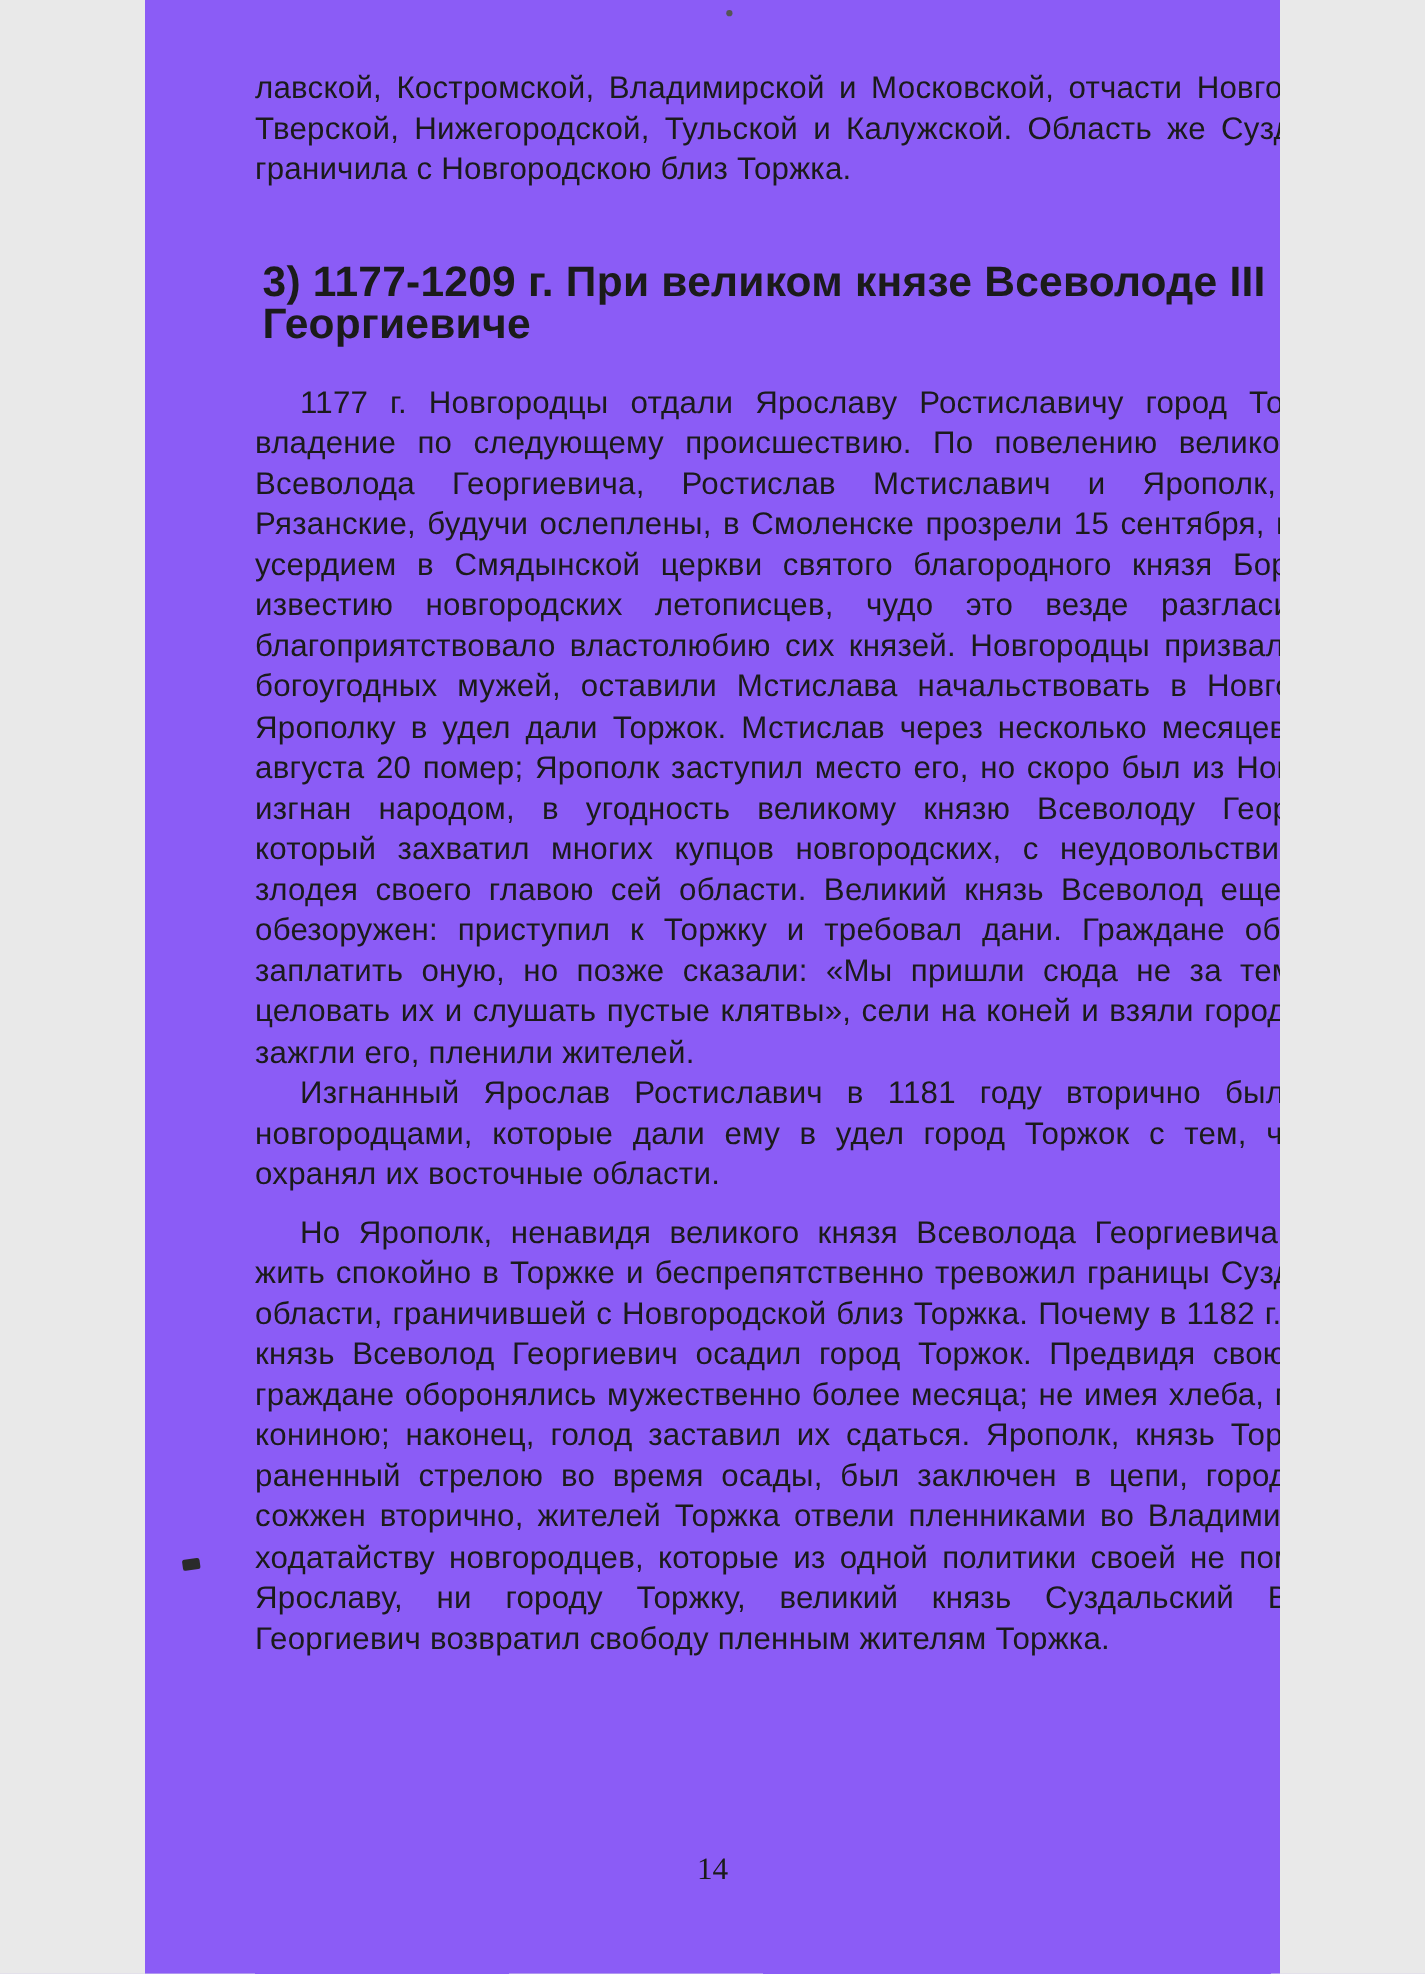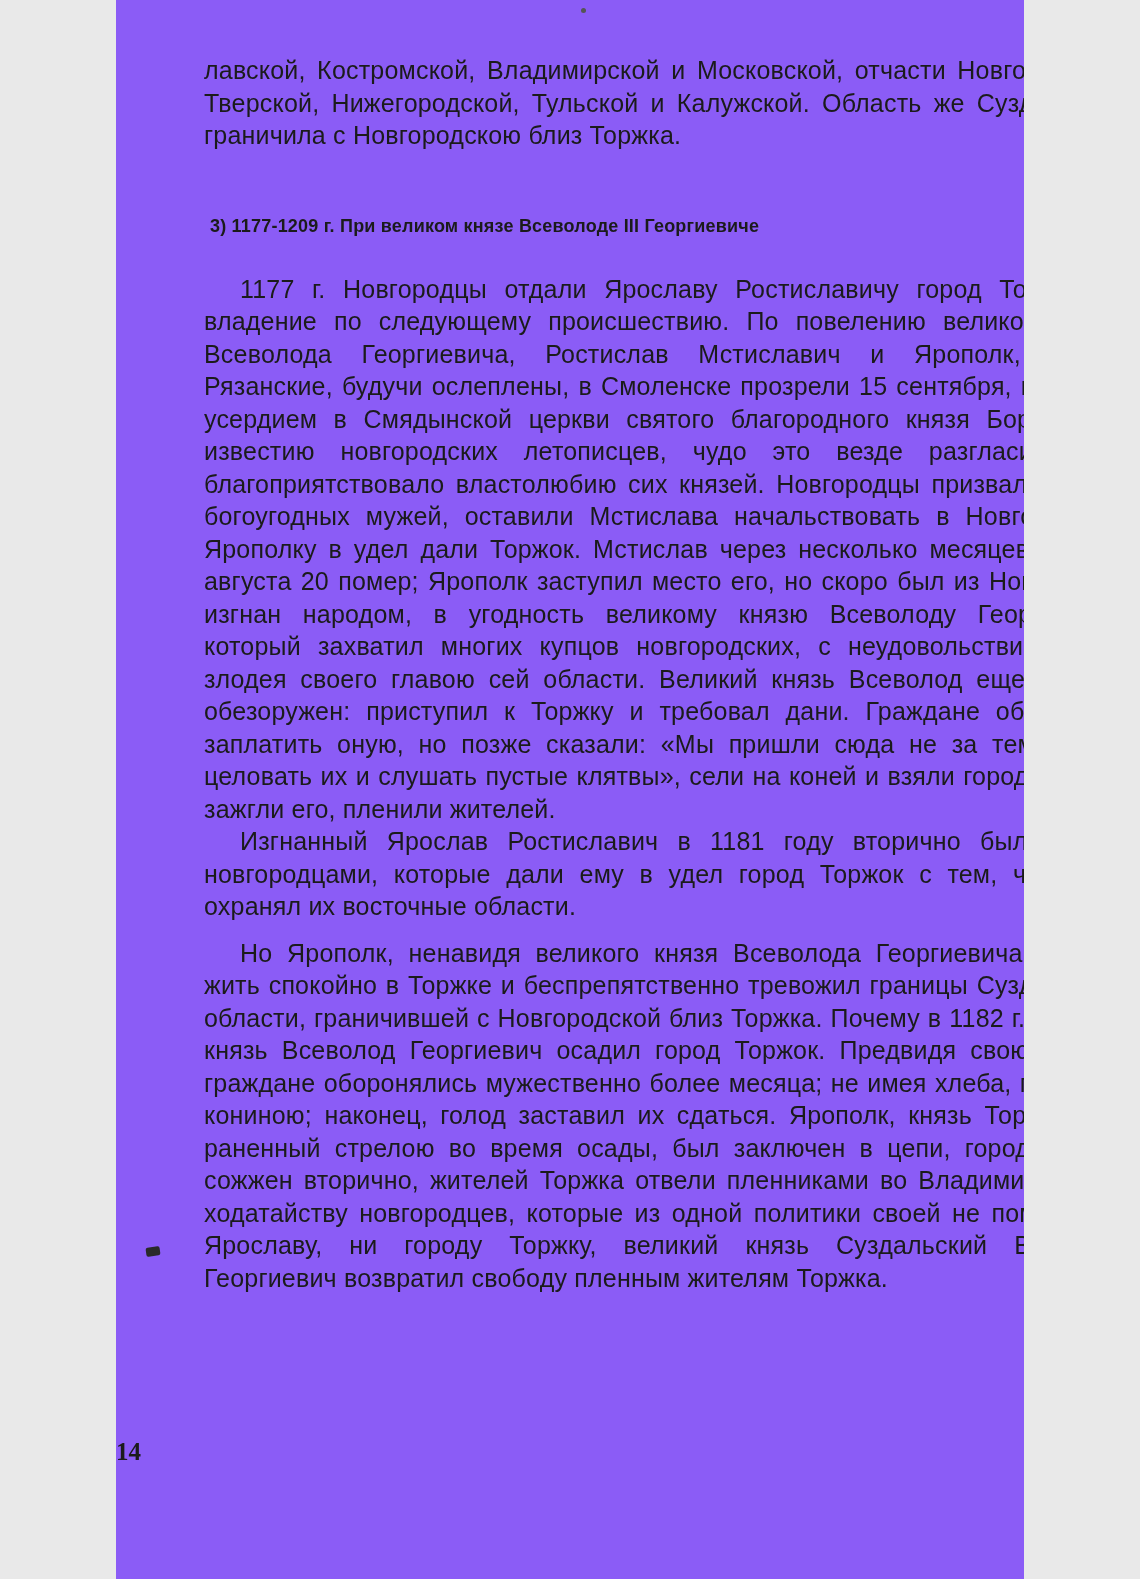--- a/index.html
+++ b/index.html
@@ -31,38 +31,38 @@
     margin: 0;
     text-indent: 36px;
     hyphens: auto;
     -webkit-hyphens: auto;
   }
   p.intro {
     text-indent: 0;
   }
   h2.heading {
     margin: 58px 0 30px 6px;
-    font-size: 18px;
+    font-size: 34px;
     font-weight: bold;
     line-height: 33px;
     text-align: left;
     letter-spacing: 0.2px;
   }
   p.gap-before {
     margin-top: 14px;
   }
   .page-number {
     position: absolute;
-    top: 1438px;
+    top: 1482px;
     left: 0;
     width: 100%;
+    text-align: center;
     font-family: "Liberation Serif", serif;
     font-size: 25px;
     color: #1b1b1b;
-    font-weight: bold;
   }
   .speck {
     position: absolute;
     background: #555;
     border-radius: 50%;
   }
   .speck.s1 { left: 465px; top: 8px;  width: 5px; height: 5px; }
   .speck.s2 { left: 934px; top: 33px; width: 4px; height: 4px; }
   .speck.s3 { left: 1057px; top: 56px; width: 4px; height: 4px; }
   .mark-left {

